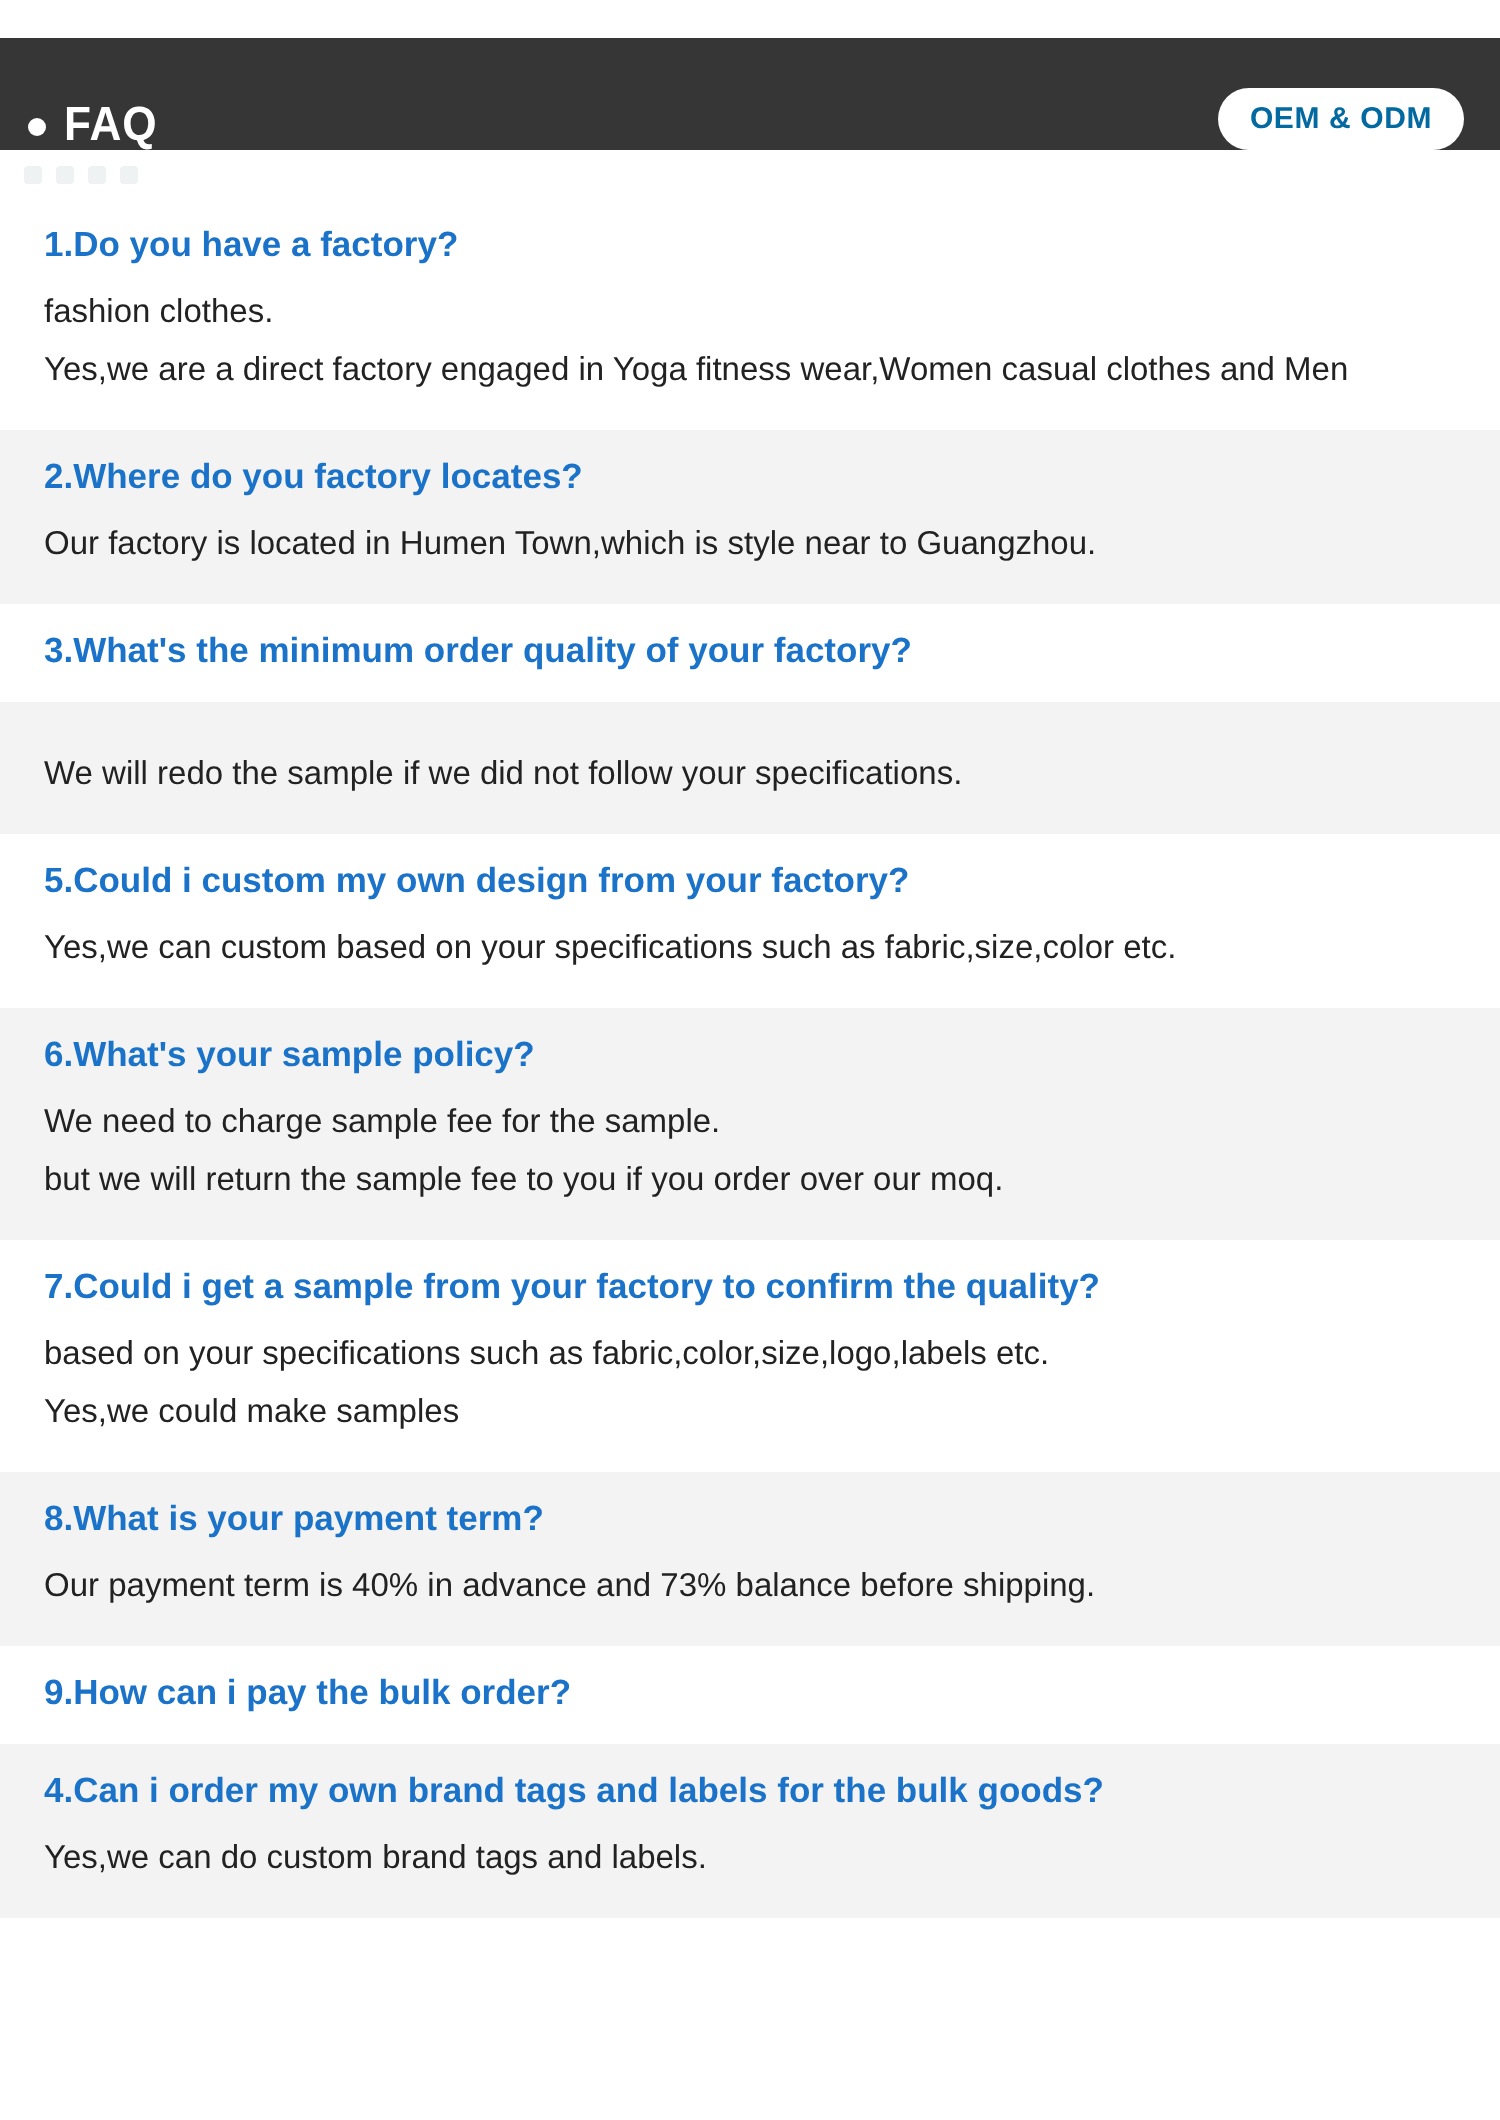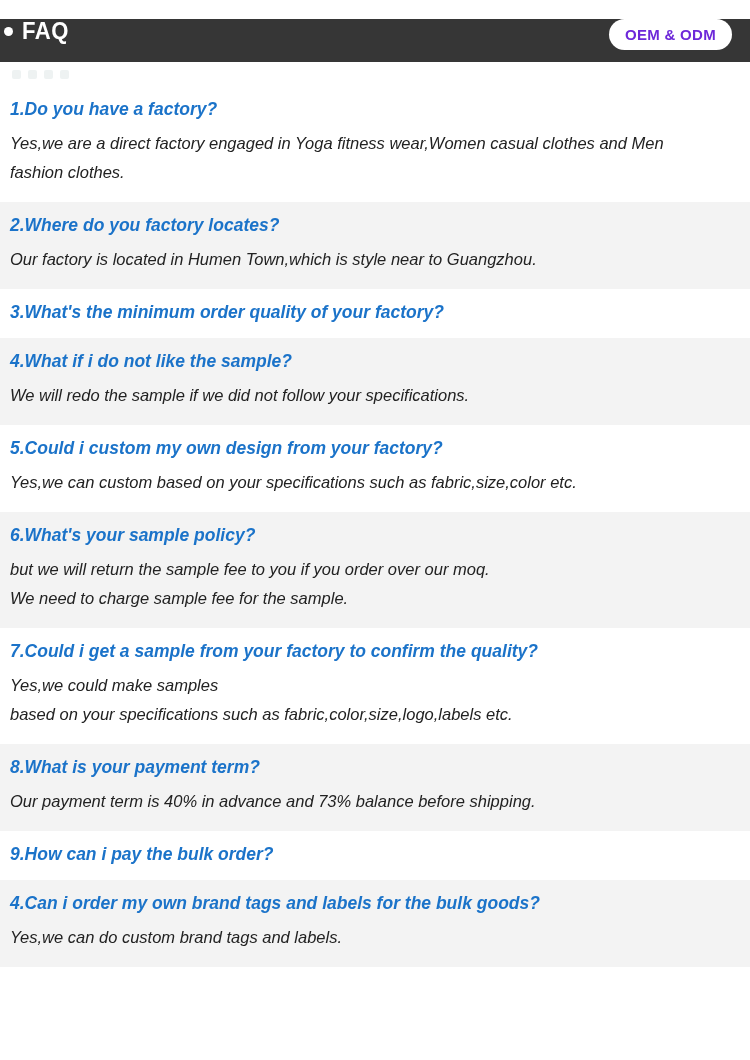--- a/index.html
+++ b/index.html
@@ -17,66 +17,66 @@
   }
   .page {
     position: relative;
     width: 750px;
     height: 1060px;
     background: #ffffff;
     overflow: hidden;
   }
   .top-strip { height: 19px; background: #ffffff; }
   .header-bar {
-    height: 43px;
+    height: 56px;
     background: var(--bar-bg);
     display: flex;
-    align-items: flex-start;
+    align-items: flex-end;
     justify-content: space-between;
-    padding: 0 18px 0 4px;
+    padding: 0 18px 0 14px;
   }
   .header-left { display: flex; align-items: center; gap: 9px; }
   .bullet-dot {
     width: 9px; height: 9px;
     border-radius: 50%;
     background: #ffffff;
     flex: 0 0 auto;
   }
   .header-title {
     color: #ffffff;
     font-size: 24px;
     font-weight: 800;
     letter-spacing: 0.5px;
     line-height: 1;
     transform: scaleX(0.92);
     transform-origin: left center;
   }
   .badge-pill {
     background: #ffffff;
-    color: #6d28d9;
+    color: #0369a1;
     font-size: 15px;
     font-weight: 600;
     line-height: 1;
     padding: 8px 16px;
     border-radius: 16px;
     letter-spacing: 0.3px;
   }
   .decor-dots {
     display: flex;
     gap: 7px;
     margin: 8px 0 0 12px;
     height: 9px;
   }
   .decor-dot {
     width: 9px; height: 9px;
     background: #eef2f2;
     border-radius: 2px;
   }
   .faq-list { margin-top: 7px; }
-  .faq-item { padding: 13px 30px 15px 10px; background: #ffffff; font-style: italic; }
+  .faq-item { padding: 13px 30px 15px 22px; background: #ffffff; }
   .faq-item.gray { background: var(--band-gray); }
   .faq-question {
     color: var(--accent-blue);
     font-size: 17.5px;
     font-weight: bold;
     line-height: 21px;
     white-space: nowrap;
   }
   .faq-answer { margin-top: 9px; }
   .answer-line {
@@ -105,63 +105,62 @@
       <span class="decor-dot"></span>
       <span class="decor-dot"></span>
       <span class="decor-dot"></span>
       <span class="decor-dot"></span>
     </div>
 
   <div class="faq-list">
   <div class="faq-item">
     <div class="faq-question">1.Do you have a factory?</div>
     <div class="faq-answer">
+          <div class="answer-line">fashion clothes.</div>
           <div class="answer-line">Yes,we are a direct factory engaged in Yoga fitness wear,Women casual clothes and Men</div>
-          <div class="answer-line">fashion clothes.</div>
         </div>
   </div>
 
   <div class="faq-item gray">
     <div class="faq-question">2.Where do you factory locates?</div>
     <div class="faq-answer">
           <div class="answer-line">Our factory is located in Humen Town,which is style near to Guangzhou.</div>
         </div>
   </div>
 
   <div class="faq-item">
     <div class="faq-question">3.What's the minimum order quality of your factory?</div>
   </div>
 
   <div class="faq-item gray">
-    <div class="faq-question">4.What if i do not like the sample?</div>
     <div class="faq-answer">
           <div class="answer-line">We will redo the sample if we did not follow your specifications.</div>
         </div>
   </div>
 
   <div class="faq-item">
     <div class="faq-question">5.Could i custom my own design from your factory?</div>
     <div class="faq-answer">
           <div class="answer-line">Yes,we can custom based on your specifications such as fabric,size,color etc.</div>
         </div>
   </div>
 
   <div class="faq-item gray">
     <div class="faq-question">6.What's your sample policy?</div>
     <div class="faq-answer">
+          <div class="answer-line">We need to charge sample fee for the sample.</div>
           <div class="answer-line">but we will return the sample fee to you if you order over our moq.</div>
-          <div class="answer-line">We need to charge sample fee for the sample.</div>
         </div>
   </div>
 
   <div class="faq-item">
     <div class="faq-question">7.Could i get a sample from your factory to confirm the quality?</div>
     <div class="faq-answer">
+          <div class="answer-line">based on your specifications such as fabric,color,size,logo,labels etc.</div>
           <div class="answer-line">Yes,we could make samples</div>
-          <div class="answer-line">based on your specifications such as fabric,color,size,logo,labels etc.</div>
         </div>
   </div>
 
   <div class="faq-item gray">
     <div class="faq-question">8.What is your payment term?</div>
     <div class="faq-answer">
           <div class="answer-line">Our payment term is 40% in advance and 73% balance before shipping.</div>
         </div>
   </div>
 

